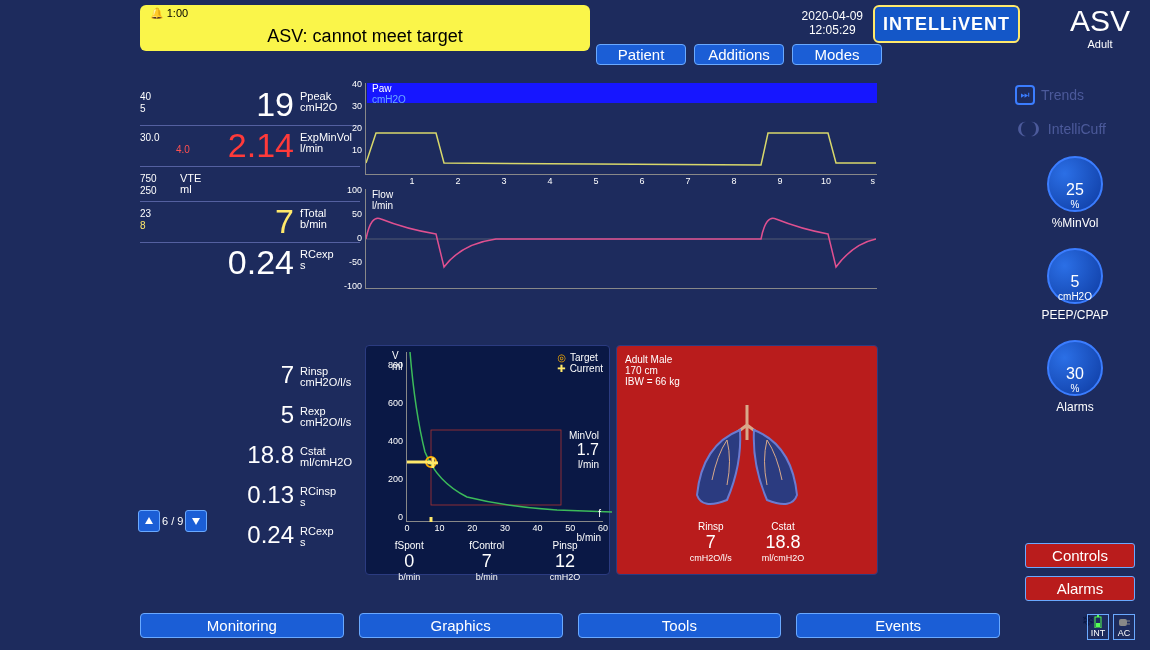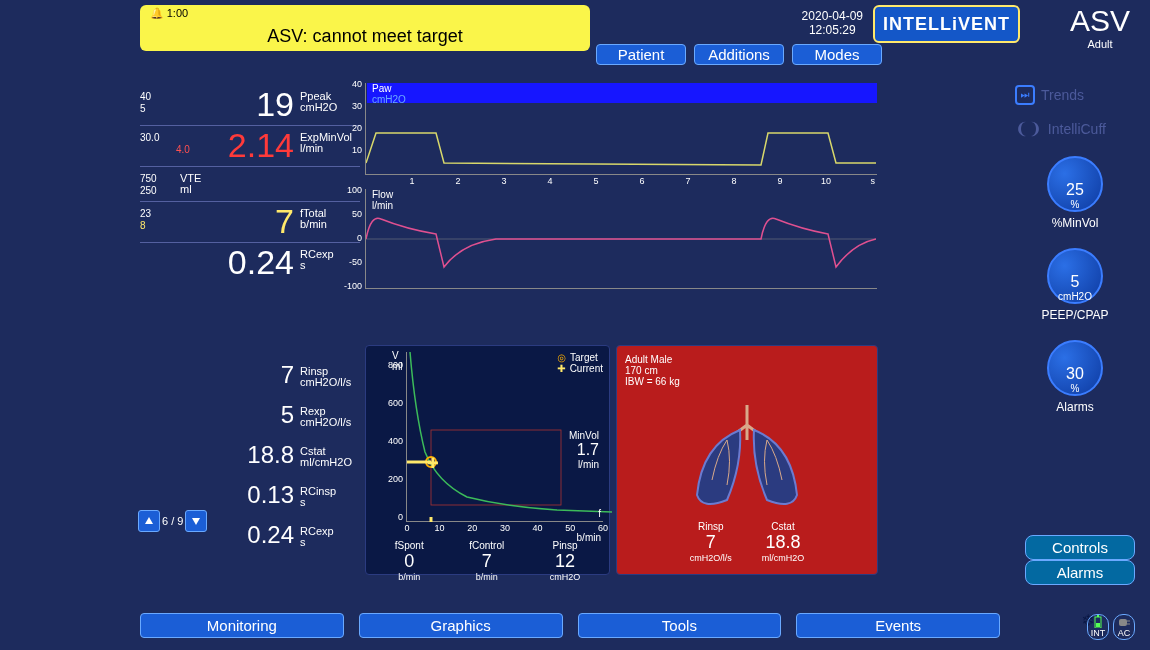--- a/index.html
+++ b/index.html
@@ -84,27 +84,27 @@
   }
   .lung-svg { display:block; margin:8px auto 0;}
   .lung-row { display:flex; justify-content:center; gap:30px; margin-top:6px;}
   
   .right-panel { position:absolute; right:15px; top:85px; width:120px;}
   .tab-row { display:flex; flex-direction:column; gap:14px; font-size:14px; color:#4c5a9b;}
   .tab-row .item { display:flex; align-items:center; gap:6px;}
   .dial { width:56px; height:56px; border-radius:50%; background:radial-gradient(circle at 30% 30%, #2b6fe6, #0d3aa0); display:flex; flex-direction:column; align-items:center; justify-content:flex-end; margin:0 auto 4px; font-size:16px; border:2px solid #3b7dff; cursor:pointer;}
   .dial .u { font-size:10px;}
   .dial-block { text-align:center; margin-top:18px; font-size:12px;}
-  .side-btn { background:#0369a1; border:1px solid #6aa9ff; color:#fff; text-align:center; border-radius:8px; padding:3px 0; font-size:15px; cursor:pointer;}
+  .side-btn { background:#b91c1c; border:1px solid #6aa9ff; color:#fff; text-align:center; border-radius:3px; padding:3px 0; margin-top:8px; font-size:15px; cursor:pointer;}
   .side-btns { position:absolute; right:15px; top:535px; width:110px;}
   
   .bottom-nav { position:absolute; bottom:12px; left:140px; right:150px; display:flex; gap:15px;}
   .bottom-nav .btn { flex:1; background:#1b5ed6; border:1px solid #6aa9ff; color:#fff; border-radius:4px; text-align:center; padding:3px 0; font-size:15px; cursor:pointer;}
   .status-icons { position:absolute; right:15px; bottom:10px; display:flex; gap:4px; align-items:flex-end; font-size:9px;}
-  .sicon { width:22px; height:26px; border:1px solid #6aa9ff; border-radius:10px; display:flex; flex-direction:column; align-items:center; justify-content:flex-end; padding-bottom:1px;}
+  .sicon { width:22px; height:26px; border:1px solid #6aa9ff; border-radius:0; display:flex; flex-direction:column; align-items:center; justify-content:flex-end; padding-bottom:1px;}
   .freeze-icon { position:absolute; right:55px; bottom:20px; font-size:16px; color:#0a1845;}
 </style>
 </head>
 <body>
 
 <div class="topbar">
   <div class="alarm">
     <span class="alarm-time">🔔 1:00</span>
     <span class="alarm-msg">ASV: cannot meet target</span>
   </div>

